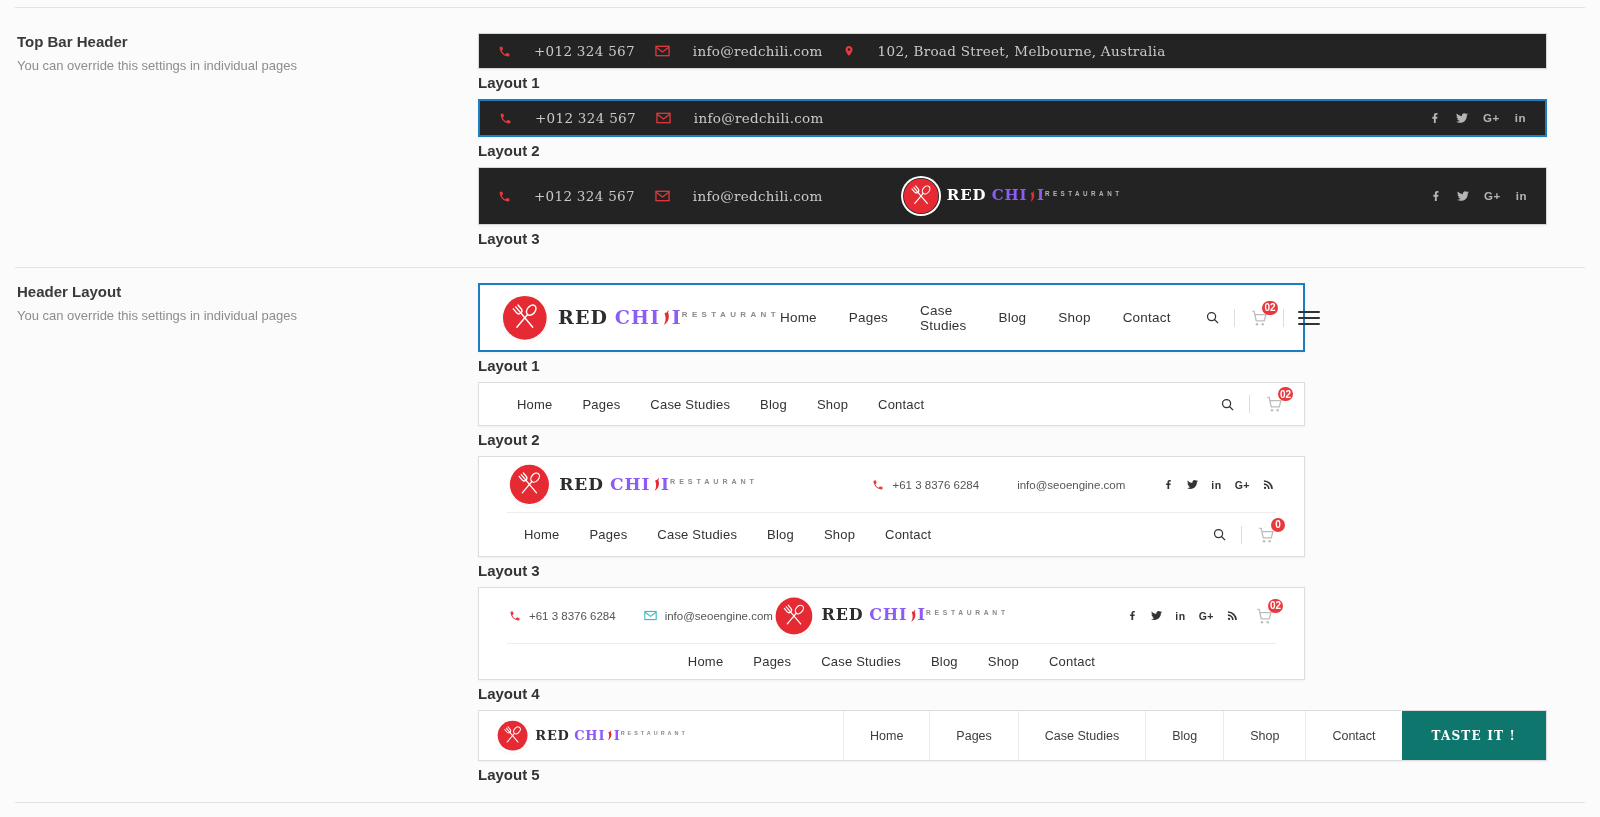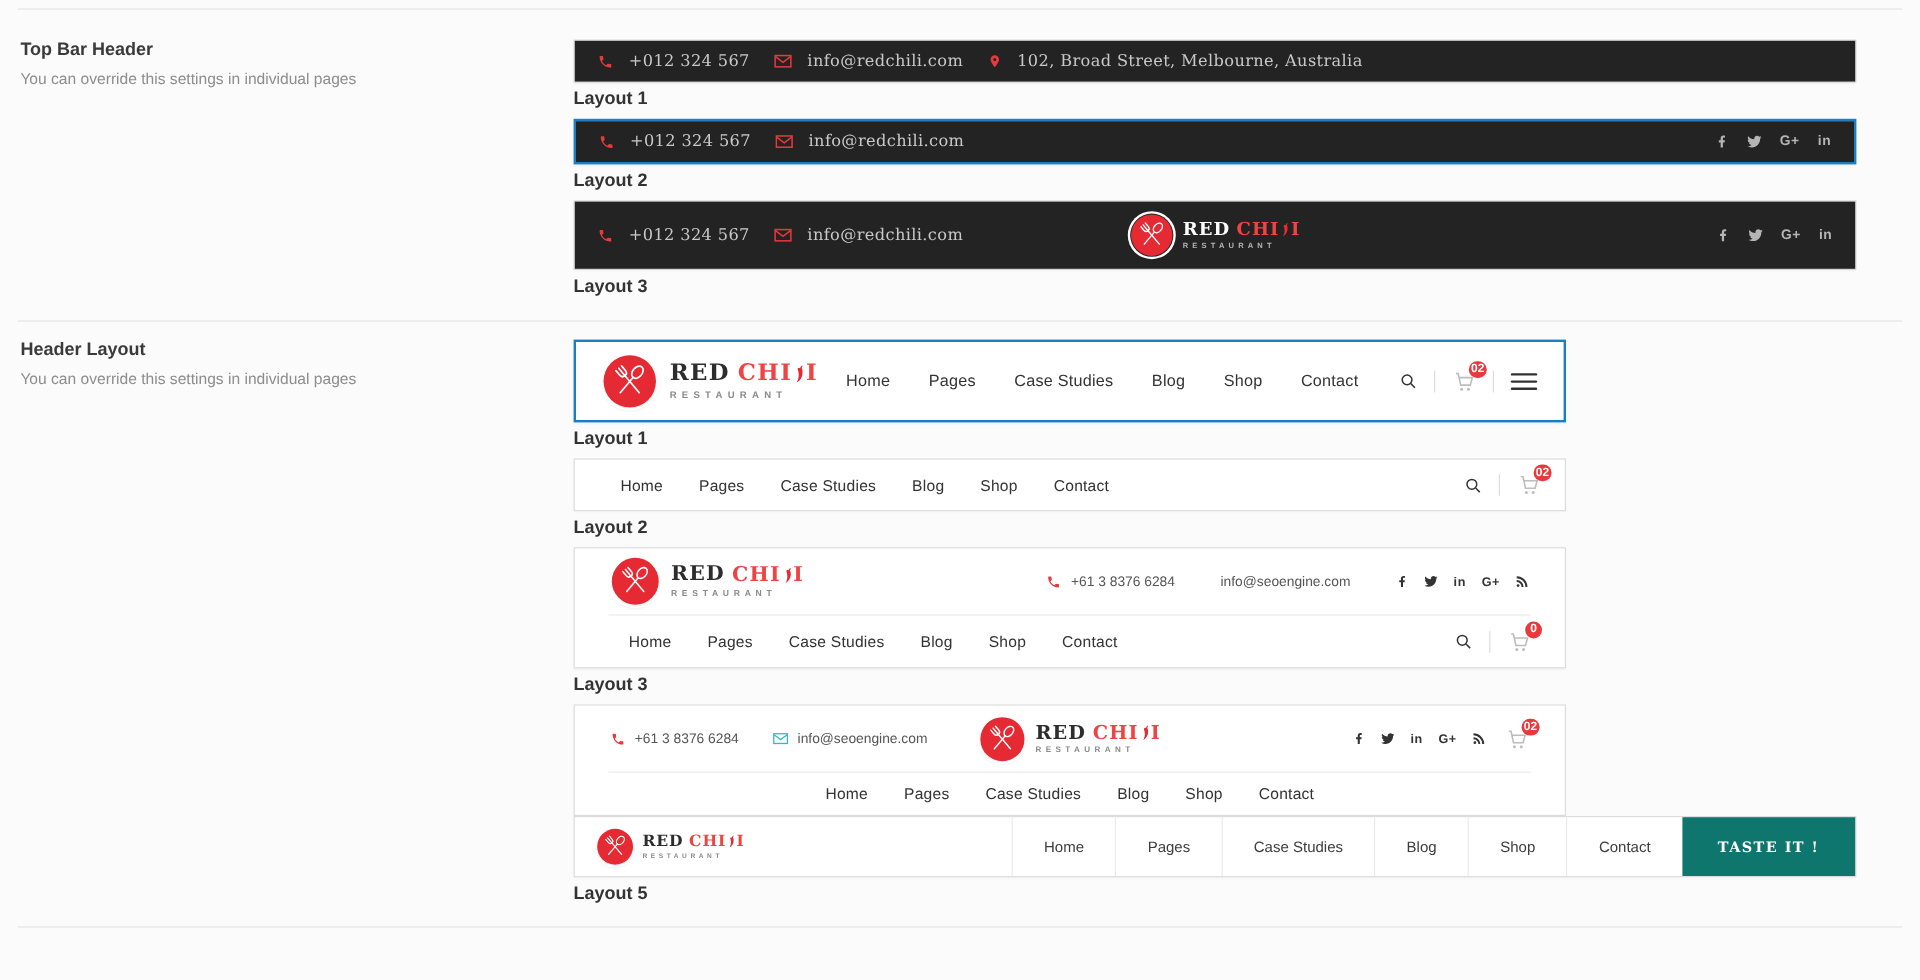--- a/index.html
+++ b/index.html
@@ -14,40 +14,40 @@
 .sec--topbar .sec-right{padding-bottom:12px}
 .sec--header .sec-left,.sec--header .sec-right{padding-top:15px}
 .divider--bottom{margin-top:11px}
 .opt-label{font-size:15px;font-weight:700;color:#333;margin:5px 0 8px;line-height:17px}
 
 .tbwrap{border:1px solid #d6d6d6;box-shadow:0 1px 2px rgba(0,0,0,.05)}
 .tbwrap--sel{border:2px solid #1b7ec0}
 .tb{background:#232323;display:flex;align-items:center;padding:0 19px;height:34px}
 .tb--tall{height:56px;position:relative}
 .tb-text{font-family:"DejaVu Serif",serif;font-size:13.5px;color:#c9c9c9;letter-spacing:.3px}
-.ci{display:inline-flex;align-items:center;gap:13px}
+.ci{display:inline-flex;align-items:center;gap:23px}
 .ci+.ci{margin-left:20px}
 .ml-auto{margin-left:auto}
 .ic-phone{width:13px;height:13px;fill:#e8393d}
 .ic-mail{width:15px;height:12px;stroke:#e8393d;fill:none;stroke-width:2}
 .ic-pin{width:12px;height:16px;fill:#e8393d}
 
 .socials{display:flex;align-items:center;gap:15px}
 .soc-svg{width:12px;height:12px;fill:#b5b5b5}
 .soc-txt{font-size:11.5px;font-weight:700;color:#b5b5b5;letter-spacing:.5px}
 .socials--dark{gap:13px}
 .socials--dark .soc-svg{fill:#333;width:11px;height:11px}
 .socials--dark .soc-txt{color:#333;font-size:10.5px}
 
 .logo{display:inline-flex;align-items:center;gap:.55em}
 .emblem{width:2.4em;height:2.4em;border-radius:50%;box-shadow:0 0 0 2px #fff,0 1px 3px rgba(0,0,0,.25);flex:none}
-.logo-lines{display:flex;flex-direction:column}
+.logo-lines{display:flex;}
 .l1{font-family:"DejaVu Serif",serif;font-weight:700;letter-spacing:.06em;line-height:1.05;font-size:1em;display:flex;align-items:center;white-space:nowrap}
 .w1{color:#2d2d2d;margin-right:.35em}
-.w2{color:#ef4444;display:inline-flex;align-items:flex-end}
+.w2{color:#8b5cf6;display:inline-flex;align-items:center}
 .chili{width:.5em;height:1.1em;margin:0 1px;fill:#e52a33}
 .tagline{font-size:.42em;letter-spacing:.55em;color:#8a8a8a;margin-top:.35em;font-weight:700}
 .logo--dark .w1{color:#fff}
 .logo--dark .tagline{color:#b5b5b5}
 
 .hdr{background:#fff;border:1px solid #ddd;box-shadow:0 1px 2px rgba(0,0,0,.05)}
 .hdr--sel{border:2px solid #1b7ec0}
 .hdr1{height:69px;display:flex;align-items:center;padding:0 22px;width:827px}
 .hdr2{height:44px;display:flex;align-items:center;padding:0 20px 0 38px;width:827px}
 .hdr3,.hdr4{width:827px}
@@ -469,20 +469,21 @@
             <span class="nav nav--sm">
                 <span>Home</span>
                 <span>Pages</span>
                 <span>Case Studies</span>
                 <span>Blog</span>
                 <span>Shop</span>
                 <span>Contact</span>
               </span>
           </div>
         </div>
+        <div class="opt-label">Layout 4</div>
       </div>
 
       <div>
         <div class="hdr hdr5">
           <span class="hdr5-logo">
             <span class="logo" style="font-size:13px">
               <svg class="emblem" viewBox="0 0 48 48">
                   <use href="#d-emblem"></use>
                 </svg>
               <span class="logo-lines">

